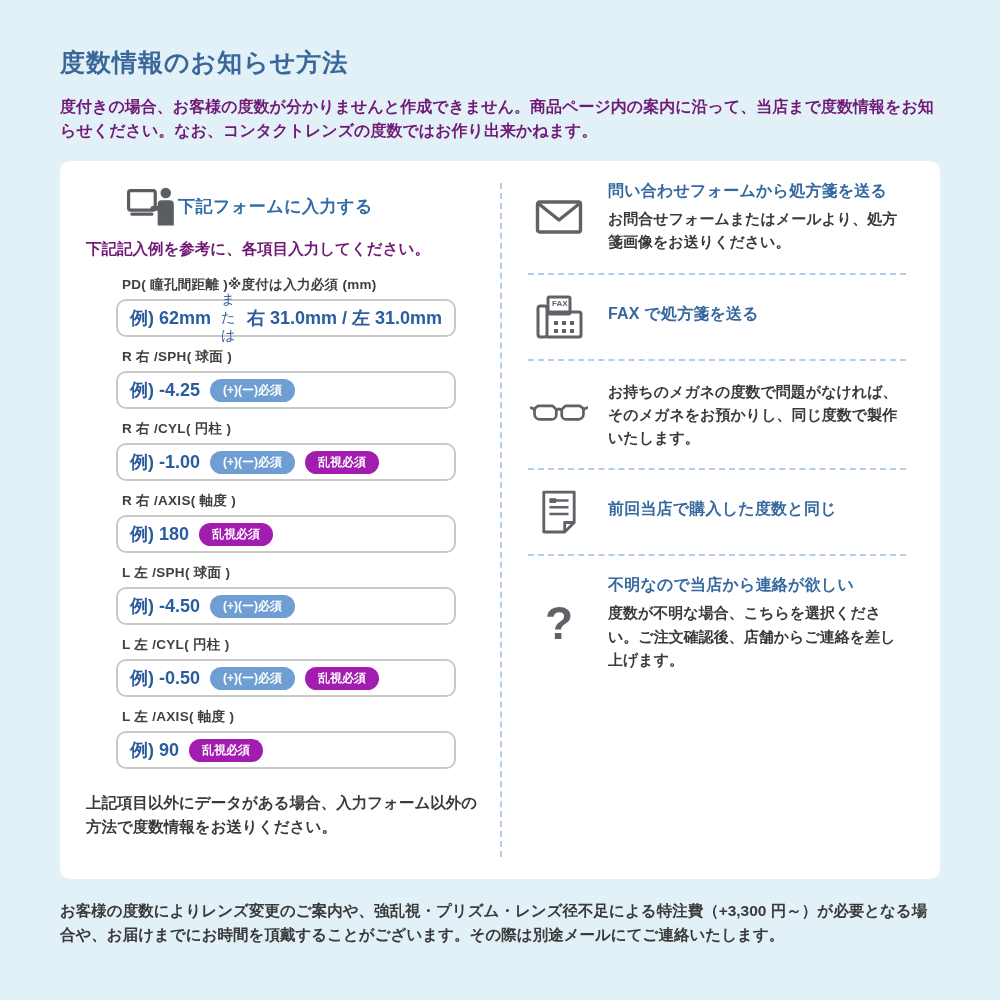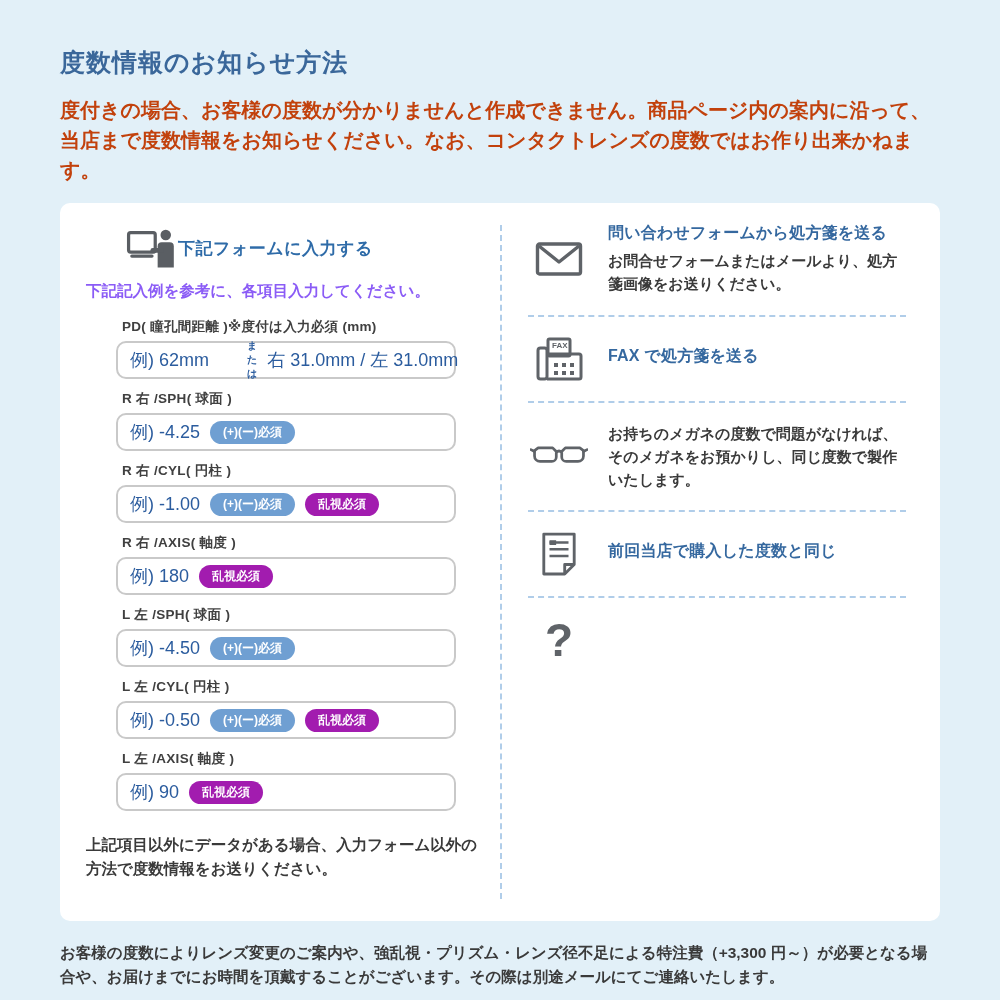--- a/index.html
+++ b/index.html
@@ -5,37 +5,37 @@
   * { margin:0; padding:0; box-sizing:border-box; }
   html,body { width:1000px; height:1000px; }
   body {
     background:#e2f0f8;
     font-family:"Liberation Sans","DejaVu Sans",sans-serif;
     color:#3b3b3b;
   }
   .page { width:1000px; height:1000px; padding:46px 60px 0 60px; overflow:hidden; }
 
   .page-title { font-size:25px; font-weight:700; color:#3a679a; letter-spacing:1px; margin-bottom:16px; }
-  .intro { font-size:20px; font-weight:600; line-height:1.5; color:#c2410c; margin-bottom:18px; }
+  .intro { font-size:16px; font-weight:600; line-height:1.5; color:#701a75; margin-bottom:18px; }
 
   .card { background:#ffffff; border-radius:10px; display:flex; min-height:718px; }
 
   
   .col-left { width:440px; padding:24px 18px 20px 26px; }
   .form-header { display:flex; align-items:center; margin-left:40px; margin-bottom:12px; }
   .form-heading { font-size:17px; font-weight:700; color:#2e6ba8; letter-spacing:0.5px; }
-  .form-instruction { font-size:15.5px; font-weight:600; color:#8b5cf6; margin-bottom:16px; }
+  .form-instruction { font-size:15.5px; font-weight:600; color:#701a75; margin-bottom:16px; }
   .form-fields { margin-left:30px; width:340px; }
   .field-label { font-size:13.5px; font-weight:700; color:#404040; margin:0 0 5px 6px; letter-spacing:0.3px; }
   .capsule {
     height:38px; border:2px solid #c9c9c9; border-radius:10px; background:#fff;
     display:flex; align-items:center; padding:0 12px; gap:10px; margin-bottom:11px;
   }
-  .ex { font-size:18px; font-weight:400; color:#2b5c9e; white-space:nowrap; }
-  .ex-small { font-size:10px; font-weight:700; color:#2b5c9e;margin-left:28px; }
+  .ex { font-size:18px; font-weight:700; color:#2b5c9e; white-space:nowrap; }
+  .ex-small { font-size:14px; font-weight:400; color:#2b5c9e; }
   .badge {
     display:inline-flex; align-items:center; justify-content:center;
     height:23px; padding:0 13px; border-radius:999px;
     font-size:12px; font-weight:700; color:#ffffff; white-space:nowrap;
   }
   .badge.blue { background:#6f9fd2; }
   .badge.orange { background:#a21caf; }
   .form-note { font-size:15.5px; font-weight:700; line-height:1.55; color:#3a3a3a; margin-top:22px; }
 
   
@@ -216,20 +216,24 @@
           <div class="method-heading">前回当店で購入した度数と同じ</div>
         </div>
       </div>
 
       <div class="hsep"></div>
 
       <div class="method">
         <div class="method-icon">
           <span class="qmark">?</span>
         </div>
+        <div class="method-body">
+          <div class="method-heading">不明なので当店から連絡が欲しい</div>
+          <div class="method-text">度数が不明な場合、こちらを選択ください。ご注文確認後、店舗からご連絡を差し上げます。</div>
+        </div>
       </div>
 
     </div>
   </div>
 
   <p class="footer">お客様の度数によりレンズ変更のご案内や、強乱視・プリズム・レンズ径不足による特注費（+3,300 円～）が必要となる場合や、お届けまでにお時間を頂戴することがございます。その際は別途メールにてご連絡いたします。</p>
 
 </div>
 
 </body></html>

